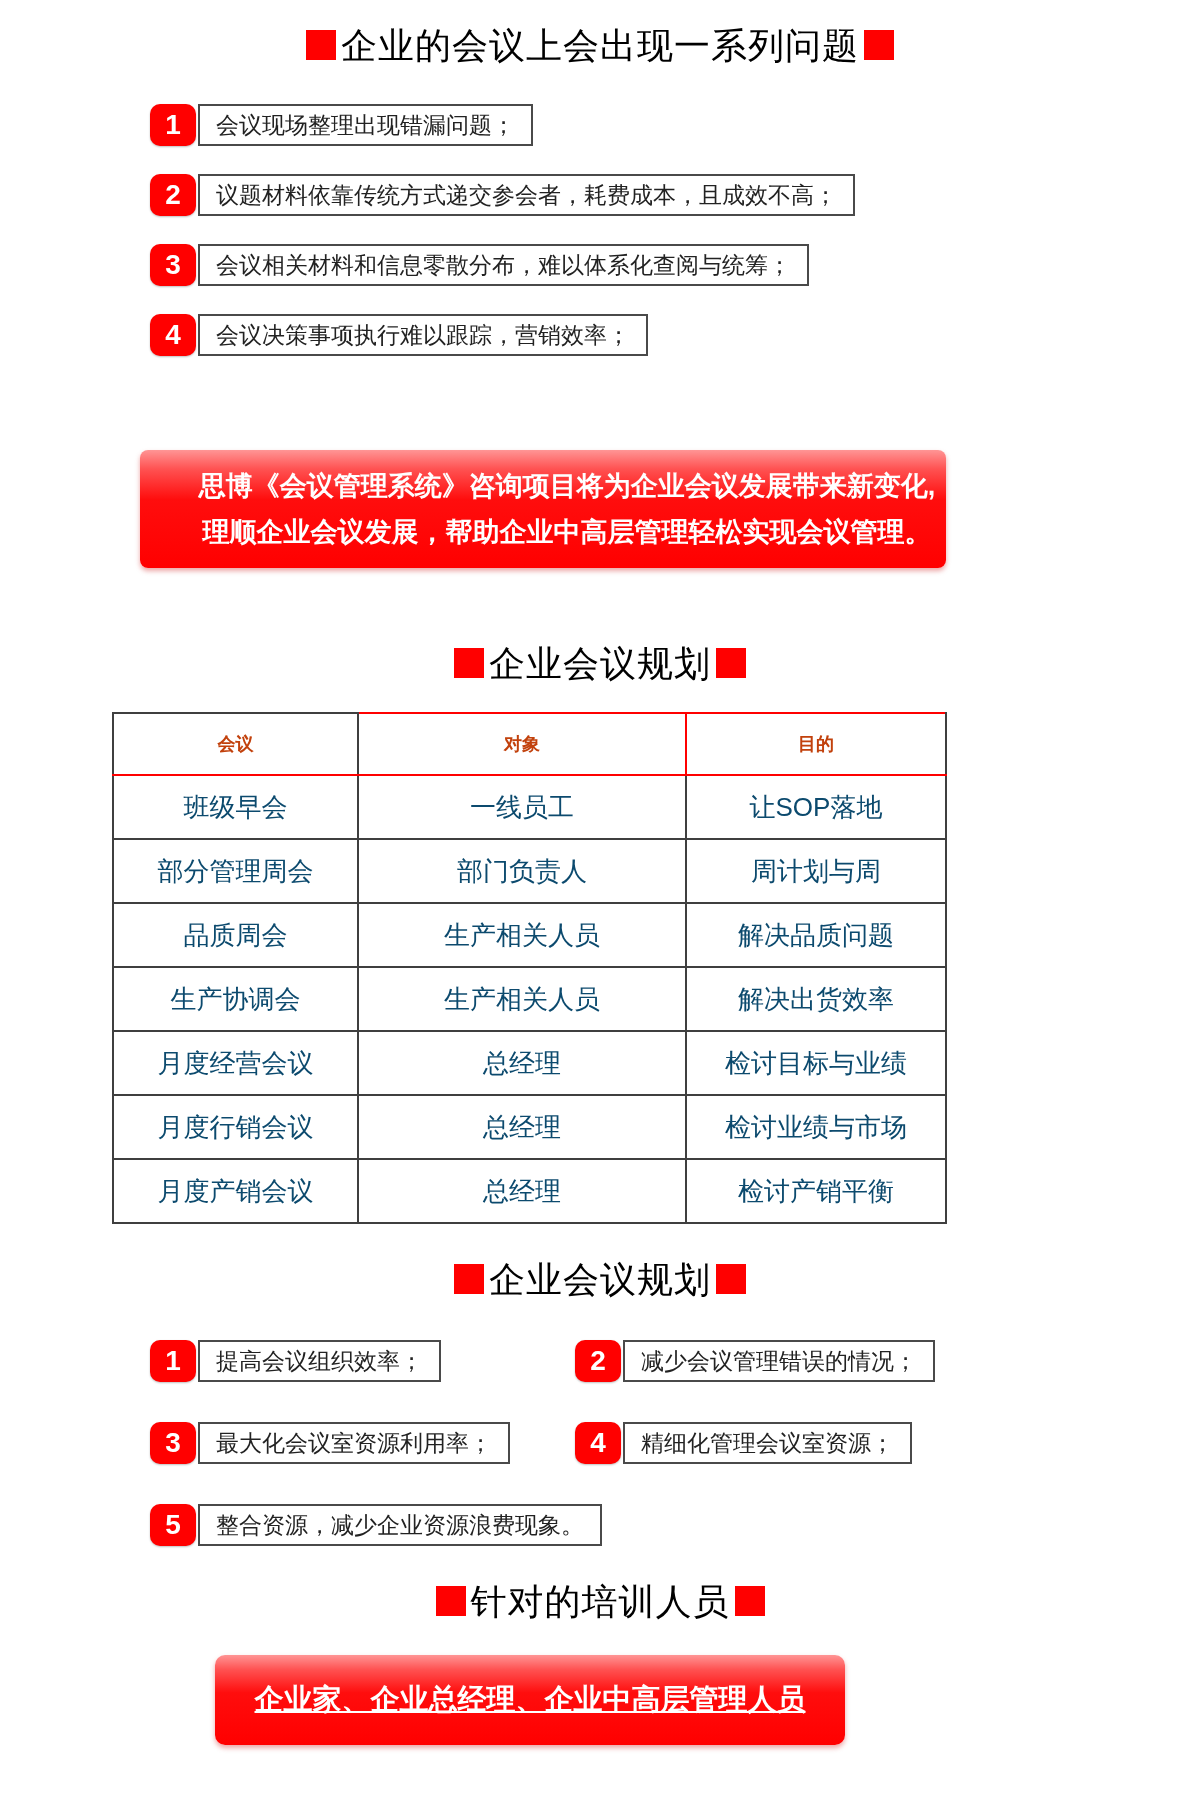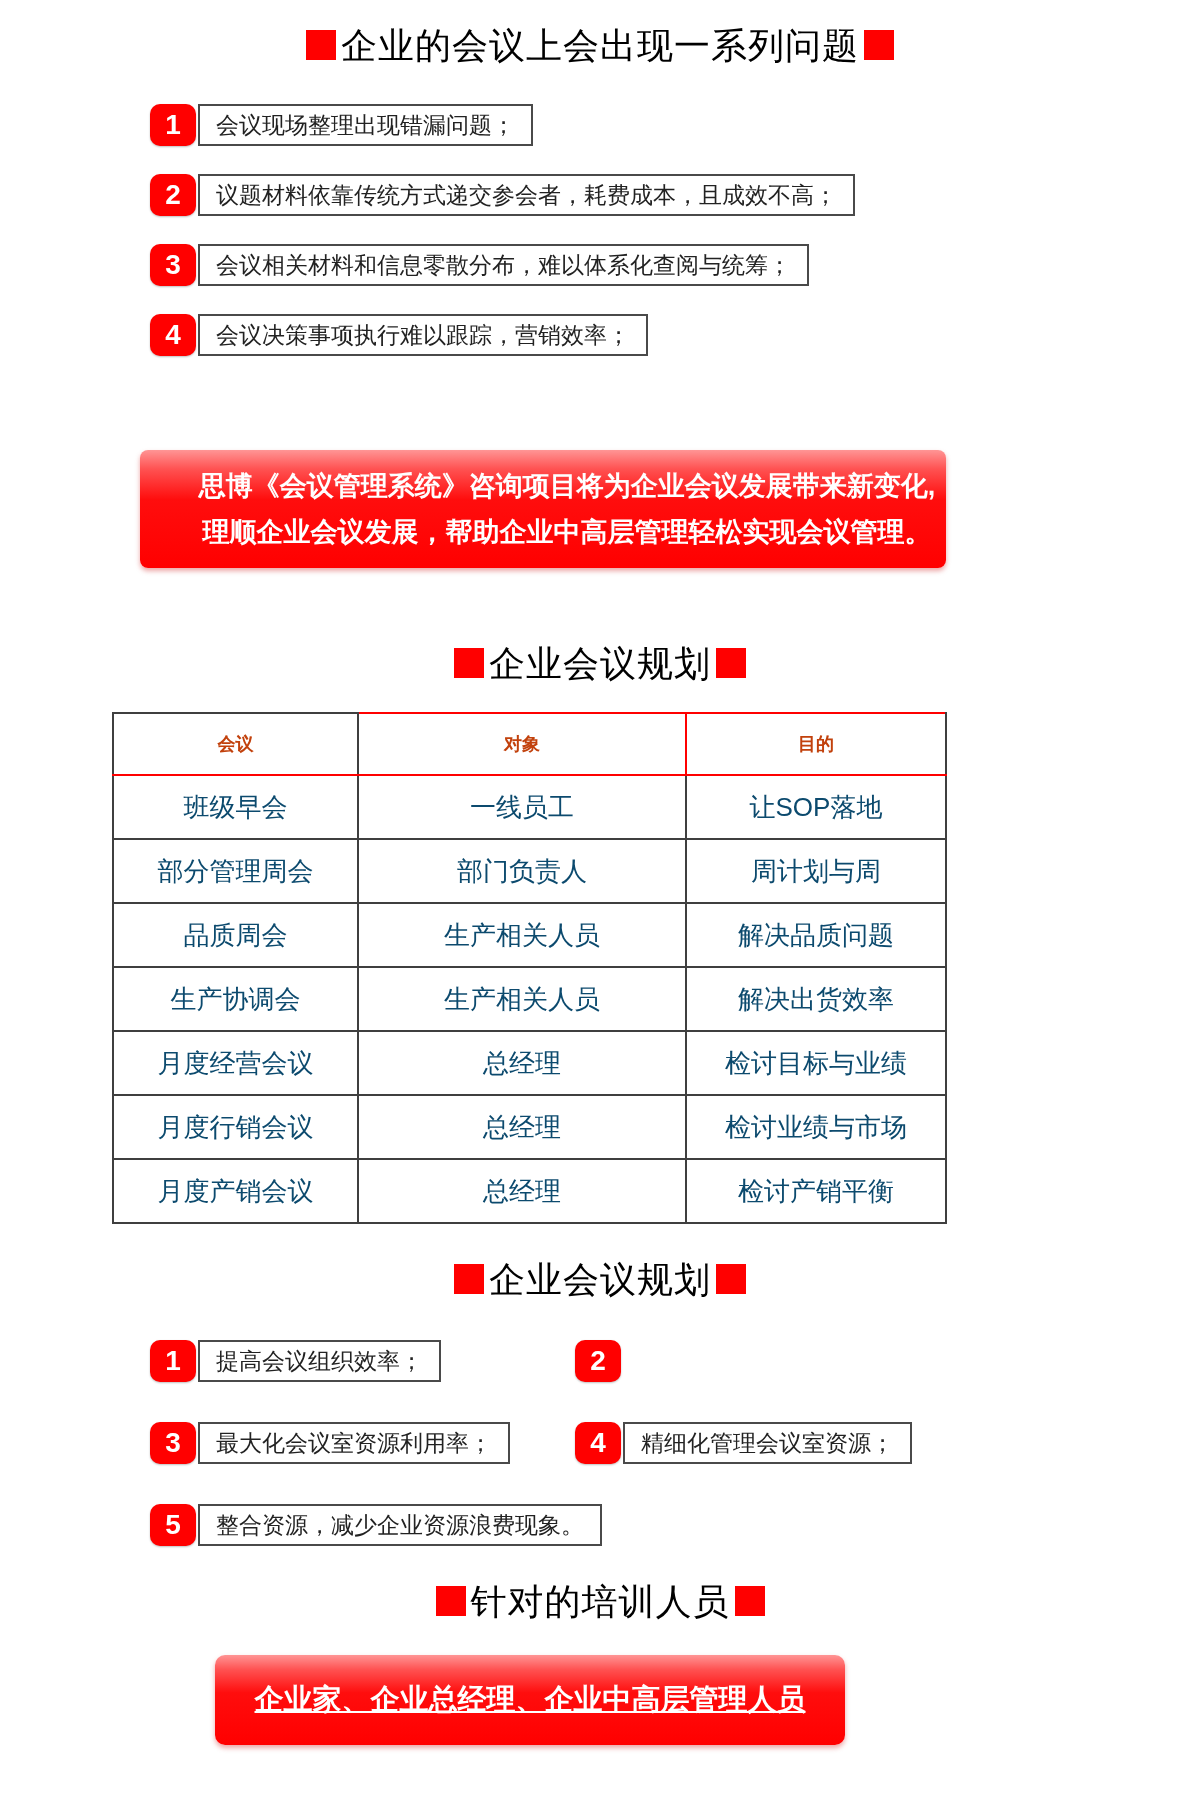--- a/index.html
+++ b/index.html
@@ -162,20 +162,21 @@
   <h2 class="sec-title t3"><span class="sq"></span><span>企业会议规划</span><span class="sq"></span></h2>
 
   <div class="benefits">
     <div class="benefit-row">
       <div class="num-item">
         <span class="badge">1</span>
         <span class="nbox">提高会议组织效率；</span>
       </div>
       <div class="num-item right">
         <span class="badge">2</span>
+        <span class="nbox">减少会议管理错误的情况；</span>
       </div>
     </div>
     <div class="benefit-row">
       <div class="num-item">
         <span class="badge">3</span>
         <span class="nbox">最大化会议室资源利用率；</span>
       </div>
       <div class="num-item right">
         <span class="badge">4</span>
         <span class="nbox">精细化管理会议室资源；</span>

